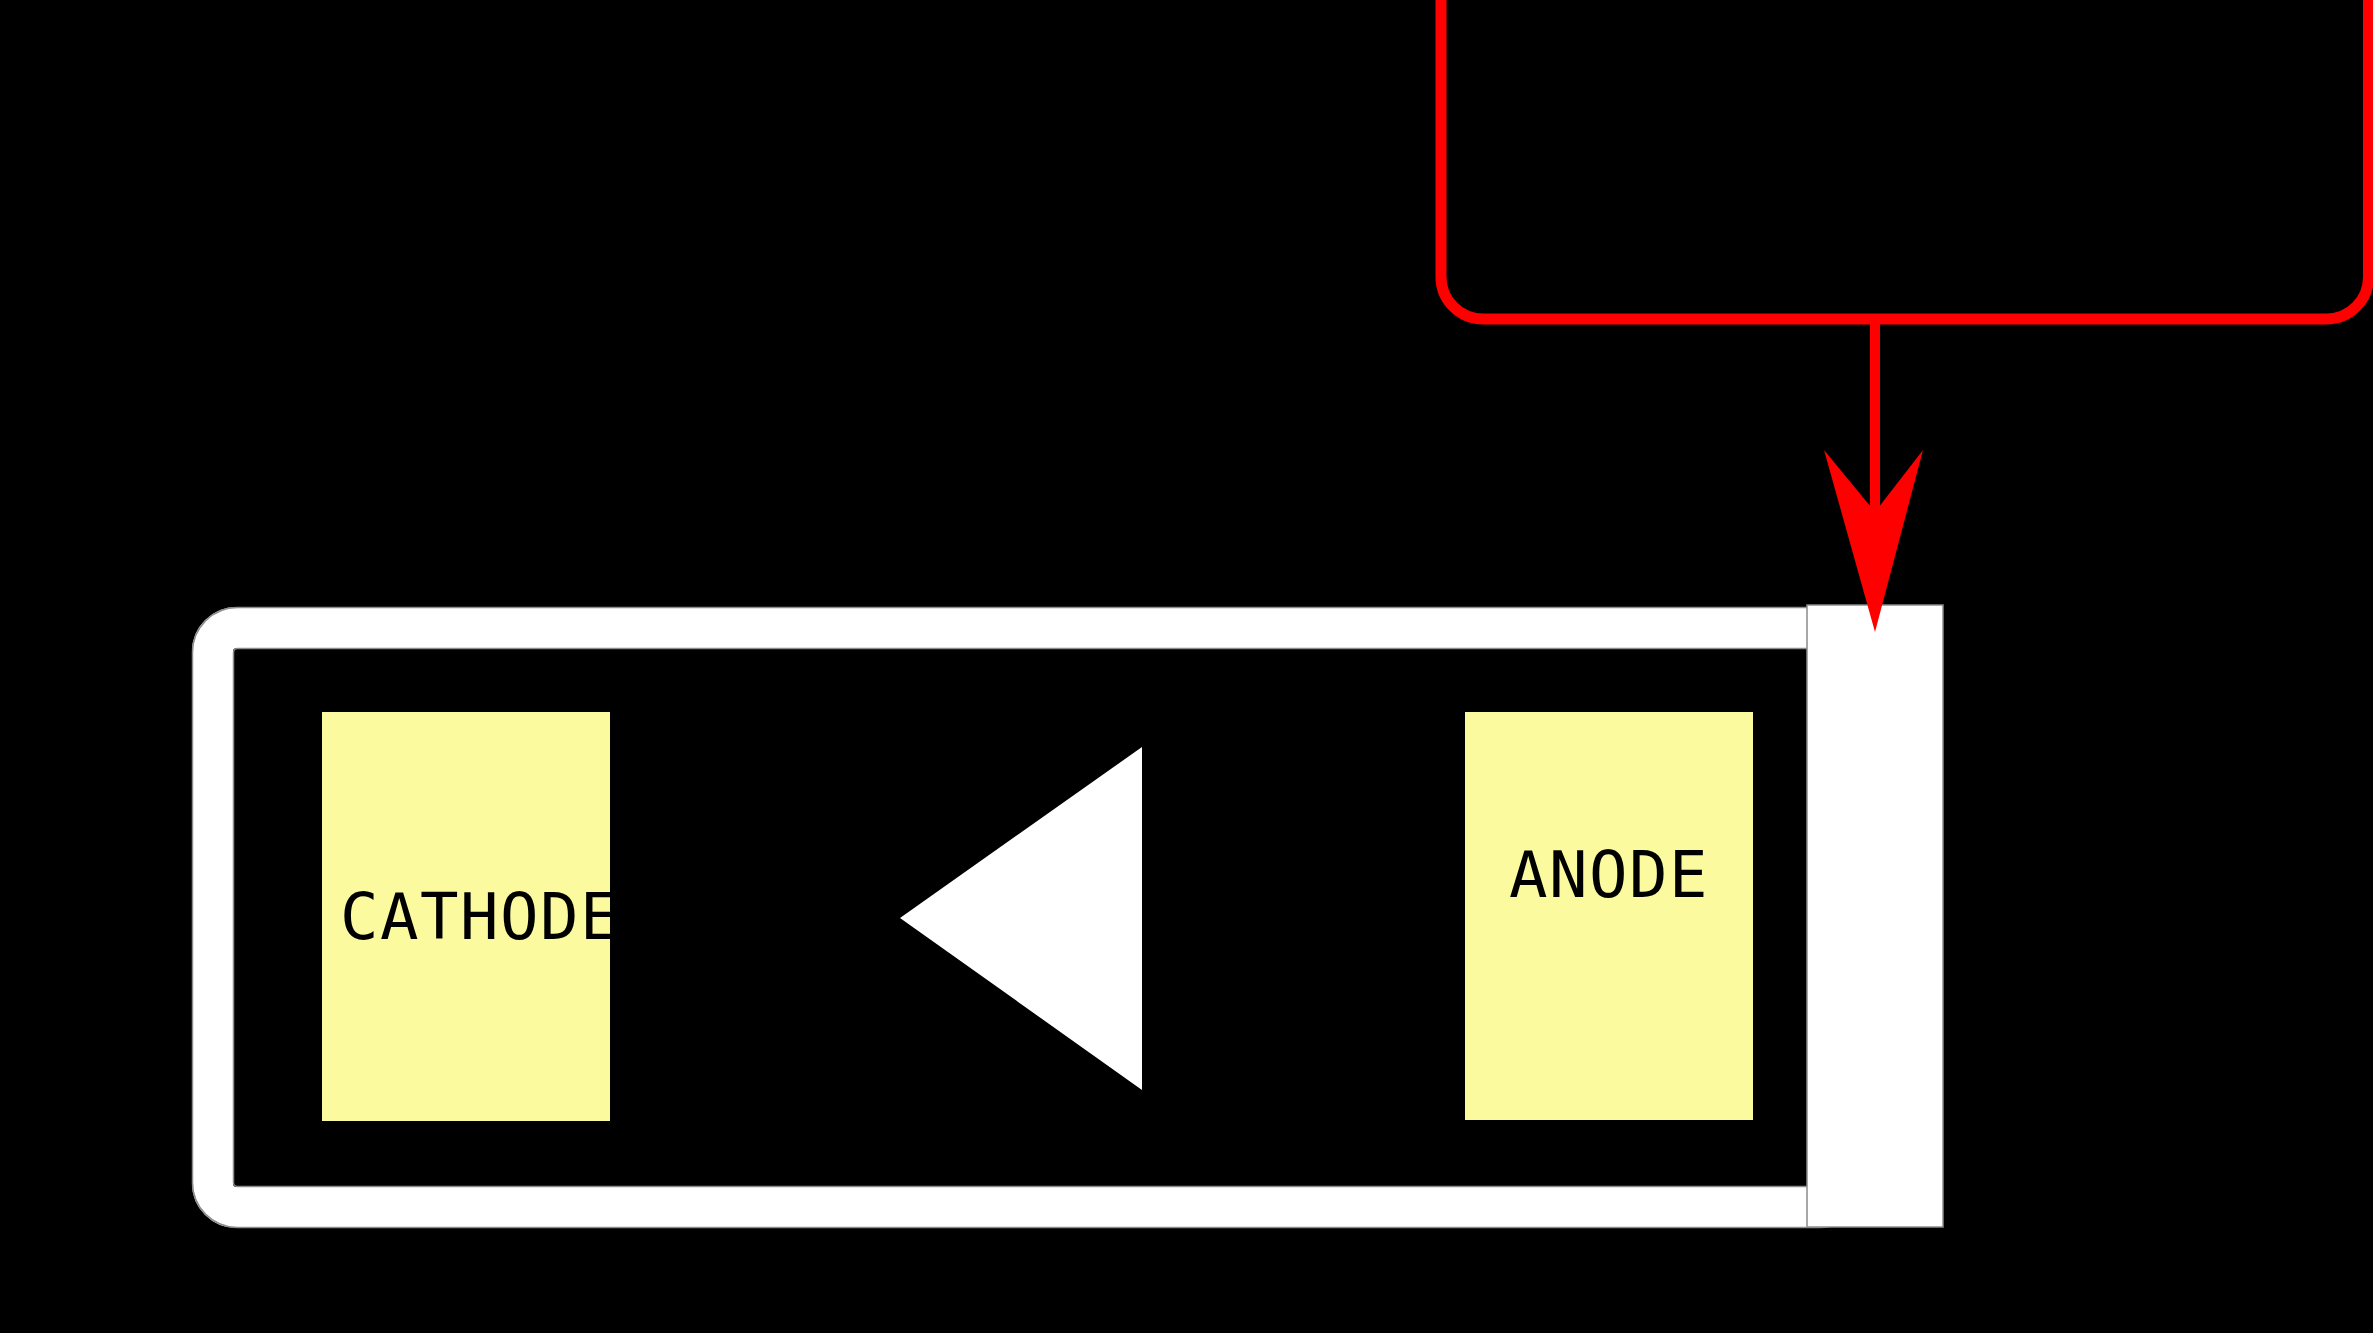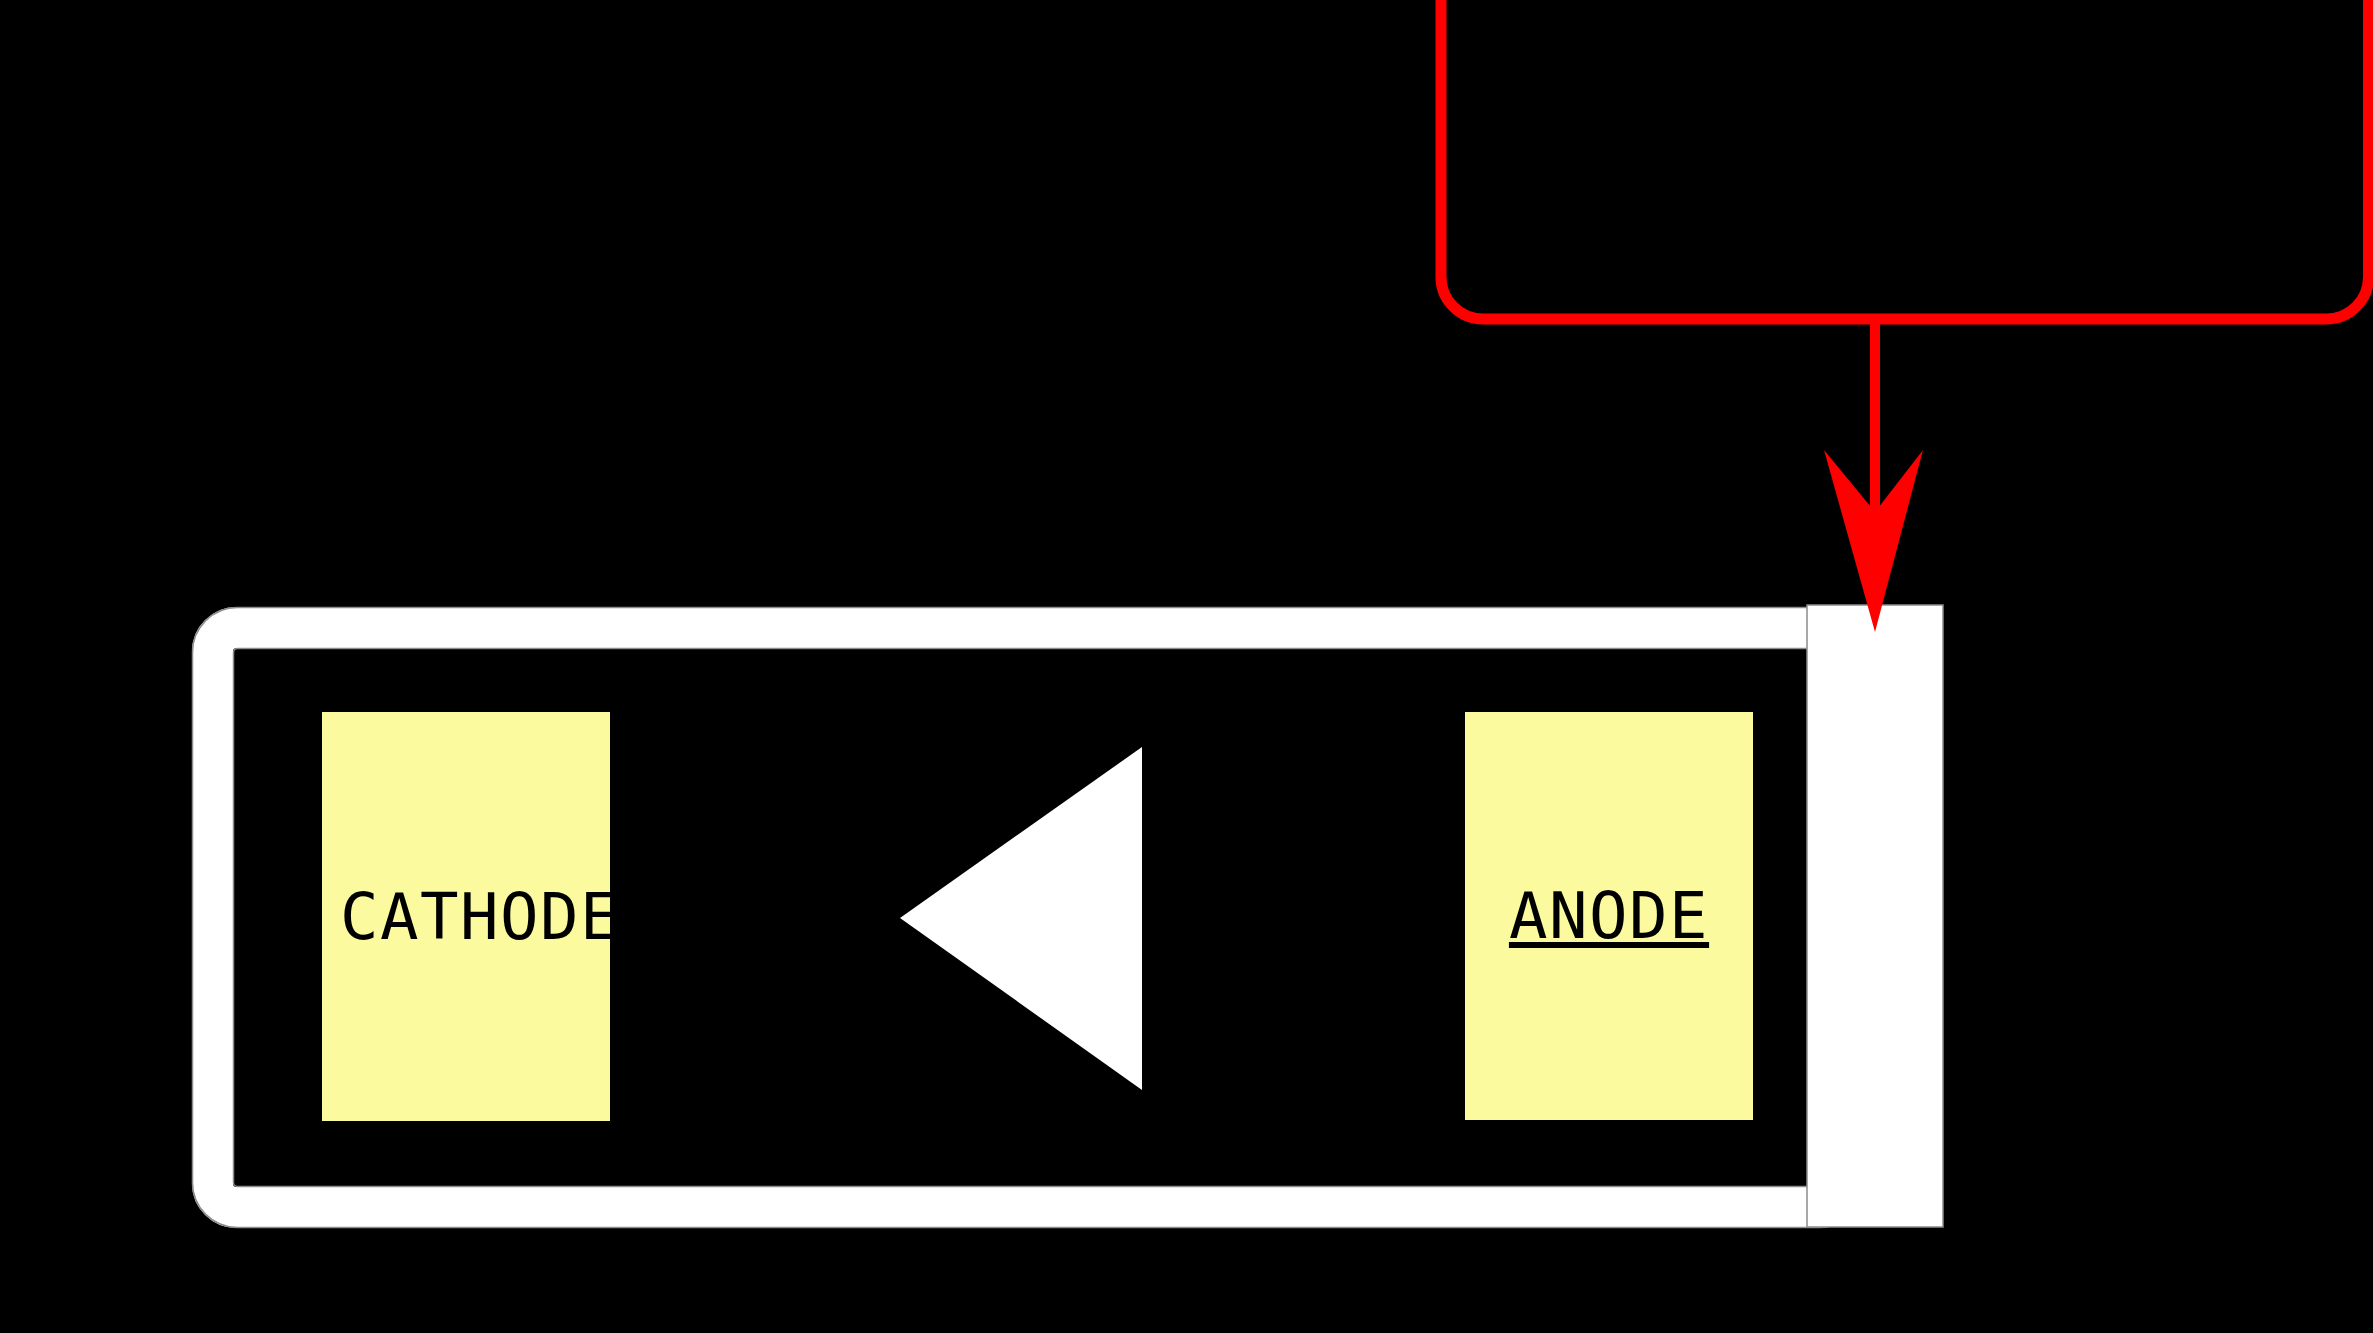--- a/index.html
+++ b/index.html
@@ -27,21 +27,21 @@
     justify-content: center;
     font-size: 64px;
     line-height: 64px;
     letter-spacing: 1.5px;
     font-weight: normal;
     color: #000000;
     white-space: nowrap;
     pointer-events: none;
   }
   #cathode-label-box { left: 322px;  top: 712px; width: 316px; height: 409px; }
-  #anode-label-box   { left: 1465px; top: 712px; width: 288px; height: 408px; text-decoration: underline; }
+  #anode-label-box   { left: 1465px; top: 671px; width: 288px; height: 408px; }
 </style>
 </head>
 <body>
 
 <svg id="scene" width="2373" height="1333" viewBox="0 0 2373 1333" xmlns="http://www.w3.org/2000/svg">
 
   <rect x="0" y="0" width="2373" height="1333" fill="#000000"></rect>
 
   <rect x="212.5" y="627.5" width="1632" height="580" rx="24" ry="24" fill="none" stroke-width="41" stroke="#ffffff"></rect>
 

